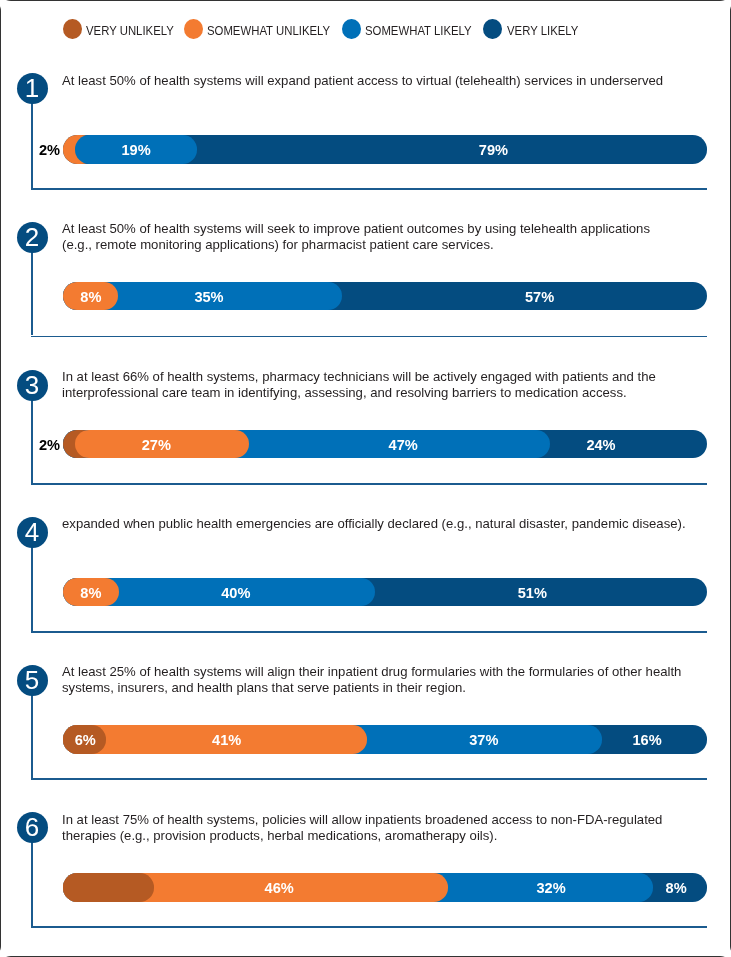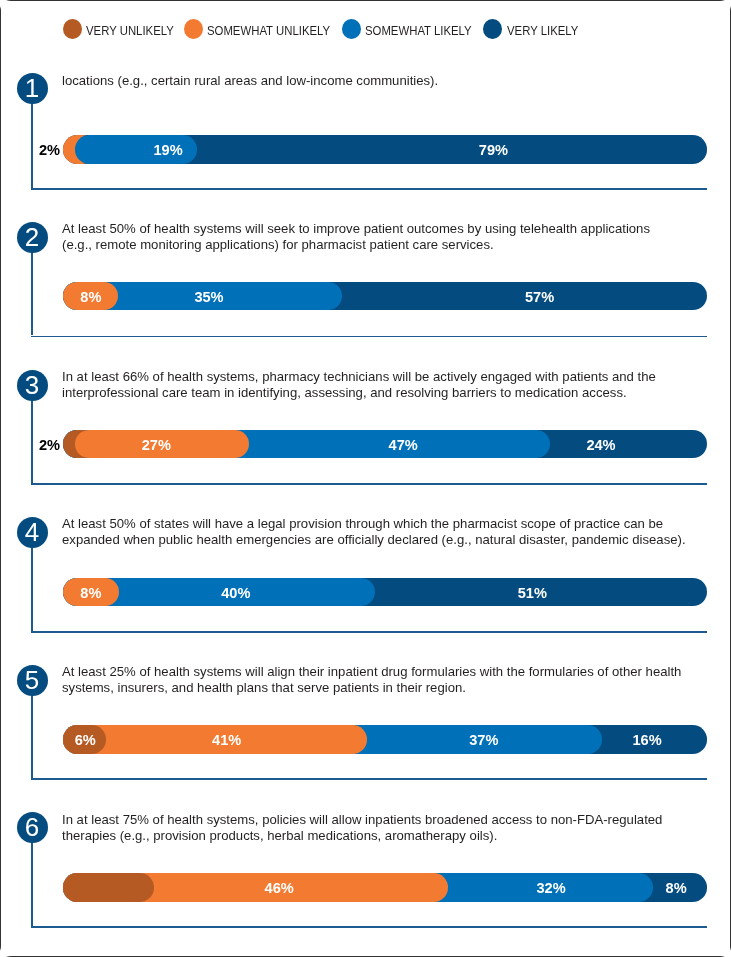--- a/index.html
+++ b/index.html
@@ -46,28 +46,28 @@
         <span class="legend-dot" style="background: rgb(4, 76, 128);"></span>
         <span class="legend-label">VERY LIKELY</span>
       </div>
     </div>
   <div id="rows">
       <div class="row" style="top: 0px; height: 957px;">
         <div class="bracket-v" style="left: 31px; top: 101.3px; height: 86.7px;"></div>
         <div class="bracket-h" style="left: 31px; top: 188px; width: 676px;"></div>
         <div class="badge" style="top: 73.3px;">1</div>
         <div class="stmt" style="top: 72.5px;">
-          <div>locations (e.g., certain rural areas and low-income communities).</div>
+          <div>At least 50% of health systems will expand patient access to virtual (telehealth) services in underserved</div>
         </div>
         <div class="bar" style="top: 135px;">
           <div class="seg" style="left: 0px; width: 32.9728px; background: rgb(243, 123, 49); z-index: 2;"></div>
           <div class="seg" style="left: 11.7852px; width: 122.424px; background: rgb(0, 112, 184); z-index: 3;"></div>
           <div class="seg" style="left: 0px; width: 644px; background: rgb(4, 76, 128); z-index: 1;"></div>
           <div class="out-label" style="right: 647px; top: 1px; z-index: 20;">2%</div>
-          <div class="seg-label" style="left: 13.094px; width: 120px; z-index: 20; margin-left: 32px;">19%</div>
+          <div class="seg-label" style="left: 13.094px; width: 120px; z-index: 20;">19%</div>
           <div class="seg-label" style="left: 370.45px; width: 120px; z-index: 20;">79%</div>
         </div>
       </div>
       <div class="row" style="top: 0px; height: 957px;">
         <div class="bracket-v" style="left: 31px; top: 250.2px; height: 85.3px;"></div>
         <div class="bracket-h" style="left: 31px; top: 335.5px; width: 676px;"></div>
         <div class="badge" style="top: 222.2px;">2</div>
         <div class="stmt" style="top: 221.4px;">
           <div>At least 50% of health systems will seek to improve patient outcomes by using telehealth applications</div>
           <div>(e.g., remote monitoring applications) for pharmacist patient care services.</div>
@@ -98,21 +98,20 @@
           <div class="seg-label" style="left: 33.3156px; width: 120px; z-index: 20;">27%</div>
           <div class="seg-label" style="left: 280.225px; width: 120px; z-index: 20;">47%</div>
           <div class="seg-label" style="left: 478px; width: 120px; z-index: 20;">24%</div>
         </div>
       </div>
       <div class="row" style="top: 0px; height: 957px;">
         <div class="bracket-v" style="left: 31px; top: 545.2px; height: 85.6px;"></div>
         <div class="bracket-h" style="left: 31px; top: 630.8px; width: 676px;"></div>
         <div class="badge" style="top: 517.2px;">4</div>
         <div class="stmt" style="top: 516.4px;">
-          <div>At least 50% of states will have a legal provision through which the pharmacist scope of practice can be</div>
           <div>expanded when public health emergencies are officially declared (e.g., natural disaster, pandemic disease).</div>
         </div>
         <div class="bar" style="top: 577.5px;">
           <div class="seg" style="left: 0px; width: 56.028px; background: rgb(243, 123, 49); z-index: 3;"></div>
           <div class="seg" style="left: 0px; width: 311.632px; background: rgb(0, 112, 184); z-index: 2;"></div>
           <div class="seg" style="left: 0px; width: 644px; background: rgb(4, 76, 128); z-index: 1;"></div>
           <div class="seg-label" style="left: -32.1148px; width: 120px; z-index: 20;">8%</div>
           <div class="seg-label" style="left: 112.785px; width: 120px; z-index: 20;">40%</div>
           <div class="seg-label" style="left: 409.283px; width: 120px; z-index: 20;">51%</div>
         </div>

